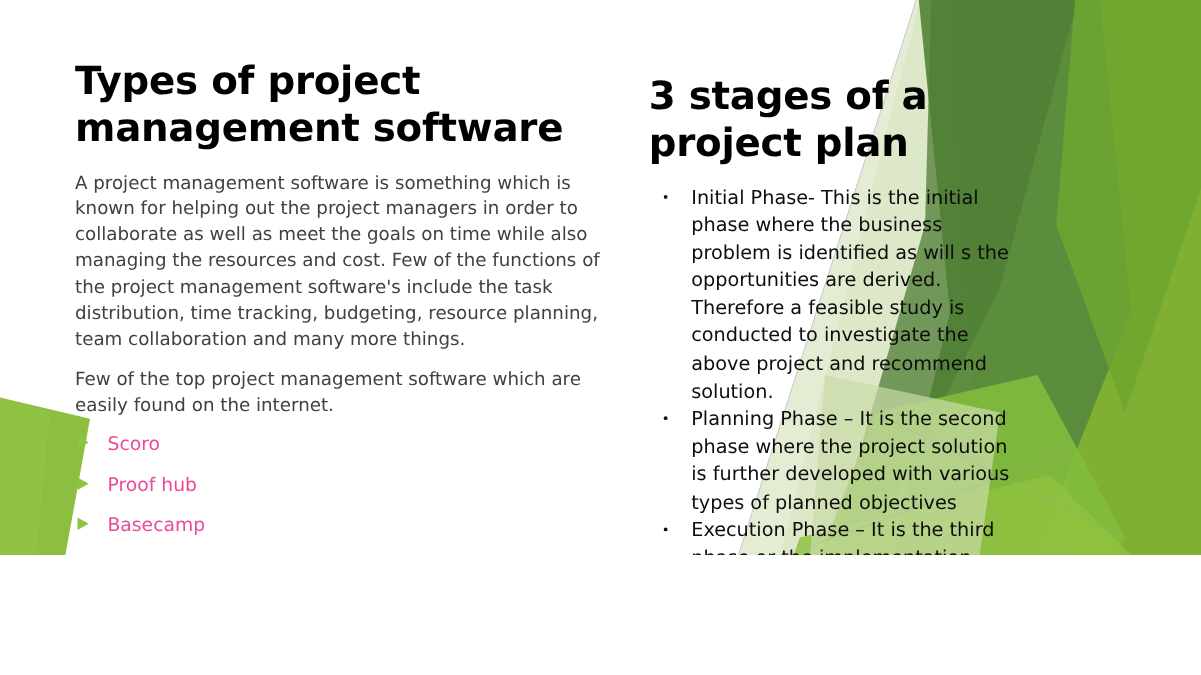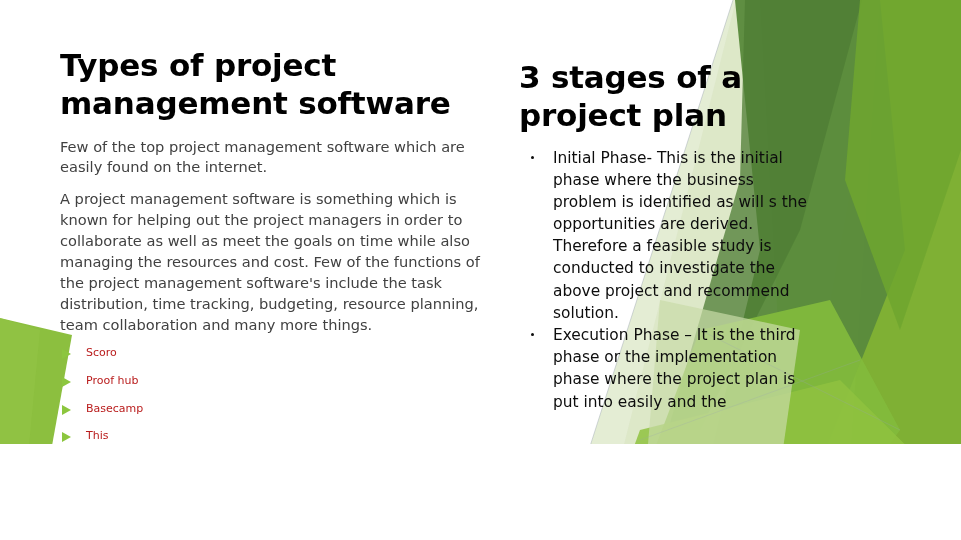--- a/index.html
+++ b/index.html
@@ -51,22 +51,22 @@
     color: #414141;
     margin: 0 0 11px 0;
   }
   .sw-list {
     list-style: none;
     margin: 7px 0 0 0;
     padding: 0;
   }
   .sw-item {
     position: relative;
-    font-size: 11px;
-    color: #b91c1c;
+    font-size: 15px;
+    color: #ec4899;
     padding-left: 26px;
     margin-bottom: 14.5px;
     line-height: 1.2;
   }
   .tri {
     position: absolute;
     left: 2px;
     top: 3px;
     width: 0;
     height: 0;
@@ -137,23 +137,23 @@
     <line x1="700" y1="330" x2="900" y2="430" stroke="#9aa4b0" stroke-width="0.7" opacity="0.4"></line>
     <line x1="640" y1="440" x2="860" y2="360" stroke="#9aa4b0" stroke-width="0.7" opacity="0.35"></line>
 
     <polygon points="0,318 72,335 35,540 0,540" fill="#8cbf3f"></polygon>
     <polygon points="0,318 40,330 20,540 0,540" fill="#93c546" opacity="0.6"></polygon>
   </svg>
 
   <div class="col-left">
     <h1 class="title-left">Types of project management software</h1>
 
+    <p class="para">A project management software is something which is known for helping out the project managers in order to collaborate as well as meet the goals on time while also managing the resources and cost. Few of the functions of the project management software's include the task distribution, time tracking, budgeting, resource planning, team collaboration and many more things.</p>
+
     <p class="para">Few of the top project management software which are easily found on the internet.</p>
-
-    <p class="para">A project management software is something which is known for helping out the project managers in order to collaborate as well as meet the goals on time while also managing the resources and cost. Few of the functions of the project management software's include the task distribution, time tracking, budgeting, resource planning, team collaboration and many more things.</p>
 
     <ul class="sw-list">
       <li class="sw-item">
         <span class="tri"></span>
         <span>Scoro</span>
       </li>
       <li class="sw-item">
         <span class="tri"></span>
         <span>Proof hub</span>
       </li>
@@ -175,18 +175,22 @@
   <div class="col-right">
     <h1 class="title-right">3 stages of a project plan</h1>
 
     <ul class="ph-list">
       <li class="ph-item">
         <span class="dot"></span>
         <span>Initial Phase- This is the initial phase where the business problem is identified as will s the opportunities are derived. Therefore a feasible study is conducted to investigate the above project and recommend solution.</span>
       </li>
       <li class="ph-item">
         <span class="dot"></span>
+        <span>Planning Phase – It is the second phase where the project solution is further developed with various types of planned objectives</span>
+      </li>
+      <li class="ph-item">
+        <span class="dot"></span>
         <span>Execution Phase – It is the third phase or the implementation phase where the project plan is put into easily and the</span>
       </li>
     </ul>
   </div>
 
 </div>
 
 </body></html>

